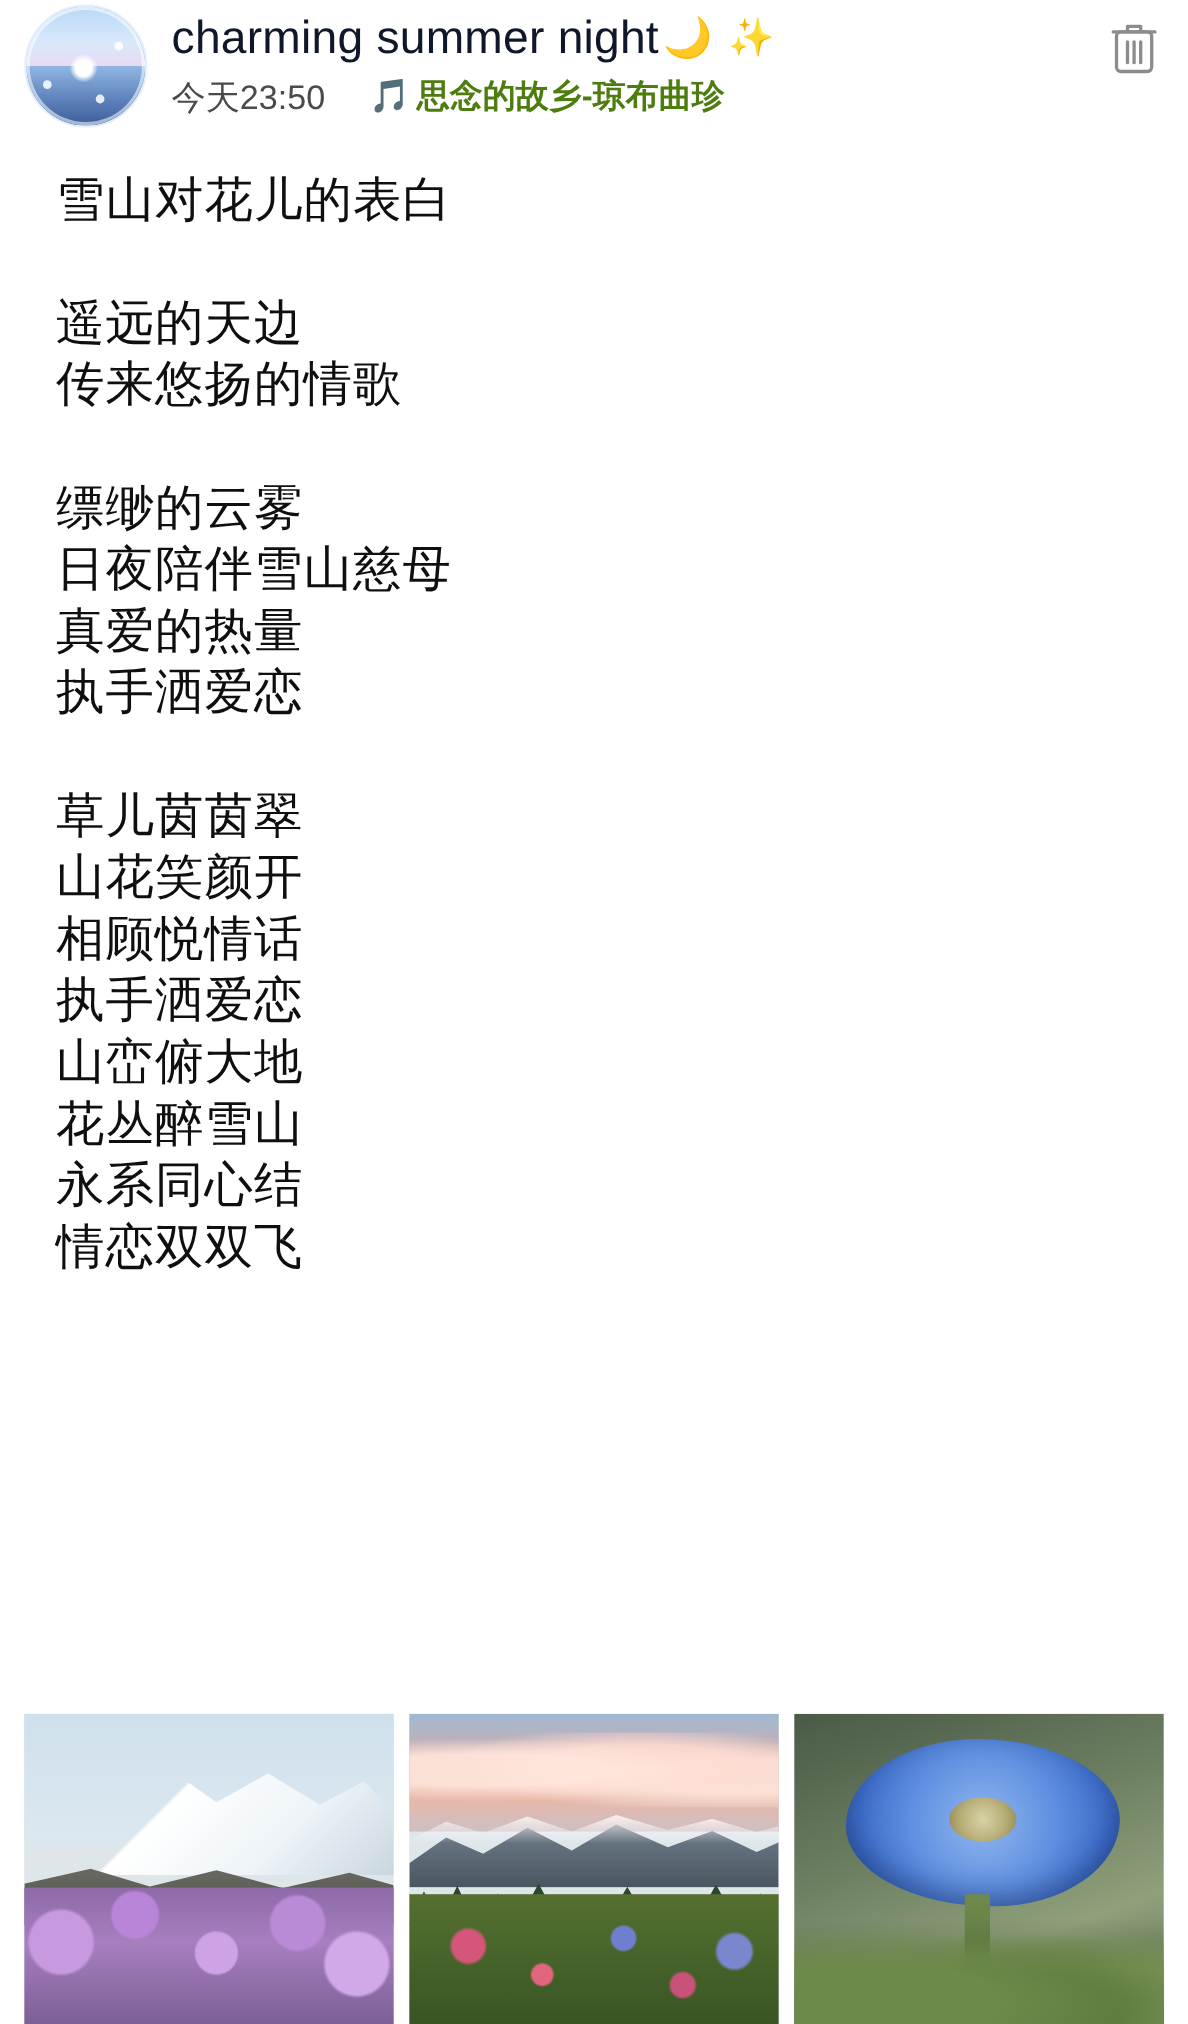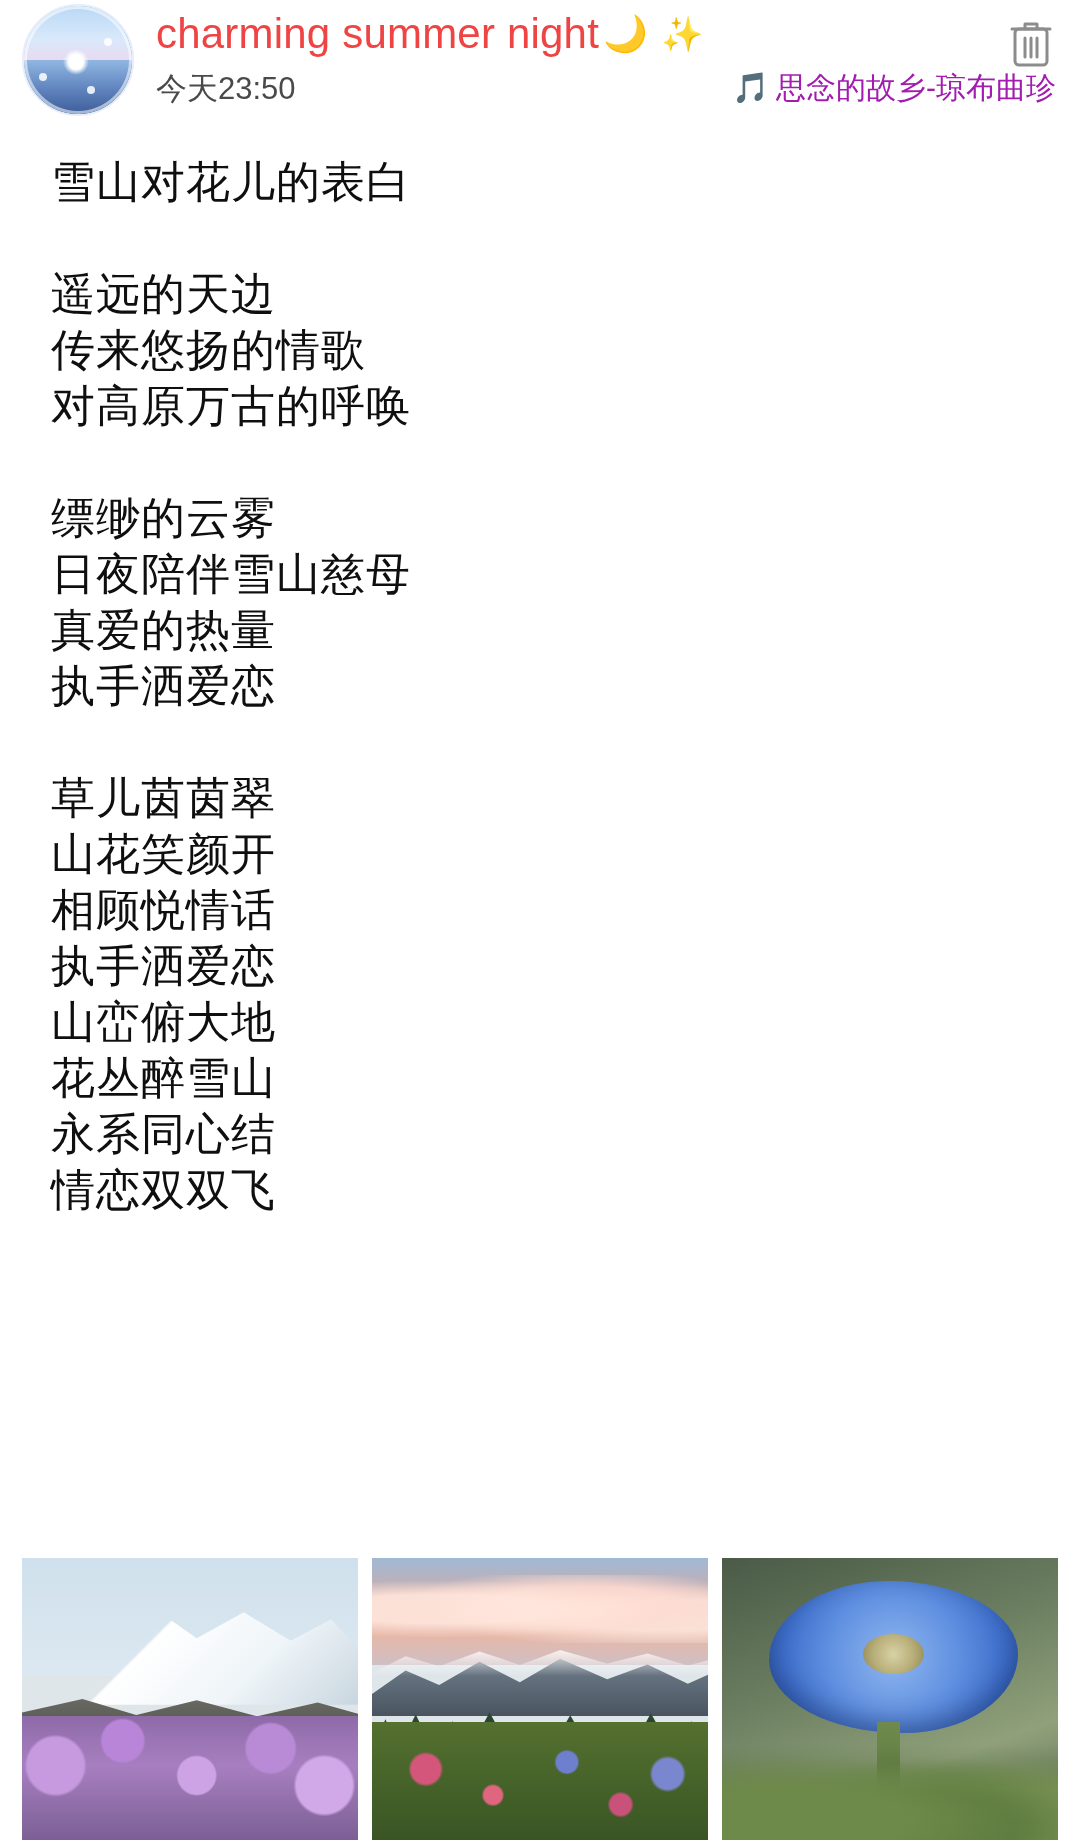--- a/index.html
+++ b/index.html
@@ -82,60 +82,60 @@
   }
 
   .username-row {
     display: flex;
     align-items: center;
     white-space: nowrap;
   }
   .username {
     font-size: 42px;
     line-height: 1.06;
-    color: #ef4444;
+    color: #0f172a;
     letter-spacing: 0.2px;
     font-weight: 400;
   }
   .username-emoji {
     font-size: 36px;
     margin-left: 4px;
     line-height: 1;
   }
   .username-emoji.sparkle {
     margin-left: 14px;
     font-size: 34px;
   }
 
   .meta-row {
     display: flex;
     align-items: center;
     margin-top: 16px;
     white-space: nowrap;
-    justify-content: space-between;
   }
   .timestamp {
     font-size: 31px;
     color: #4a4a4a;
     line-height: 1;
   }
   .music-chip {
     display: flex;
     align-items: center;
     margin-left: 40px;
   }
   .music-icon {
     font-size: 30px;
     margin-right: 6px;
     line-height: 1;
   }
   .music-title {
     font-size: 30px;
-    color: #a21caf;
+    color: #4d7c0f;
     line-height: 1;
+    font-weight: bold;
   }
 
   .delete-btn {
     position: absolute;
     top: 18px;
     right: 26px;
     width: 46px;
     height: 52px;
     display: flex;
     align-items: center;
@@ -325,21 +325,20 @@
       <line x1="27" y1="18" x2="27" y2="37" stroke="#8c8c8c" stroke-width="3" stroke-linecap="round"></line>
     </svg>
   </div>
 </div>
 
 <div class="post-body">
   <div class="poem-line">雪山对花儿的表白</div>
   <div class="poem-line blank"></div>
   <div class="poem-line">遥远的天边</div>
   <div class="poem-line">传来悠扬的情歌</div>
-  <div class="poem-line">对高原万古的呼唤</div>
   <div class="poem-line blank"></div>
   <div class="poem-line">缥缈的云雾</div>
   <div class="poem-line">日夜陪伴雪山慈母</div>
   <div class="poem-line">真爱的热量</div>
   <div class="poem-line">执手洒爱恋</div>
   <div class="poem-line blank"></div>
   <div class="poem-line">草儿茵茵翠</div>
   <div class="poem-line">山花笑颜开</div>
   <div class="poem-line">相顾悦情话</div>
   <div class="poem-line">执手洒爱恋</div>

